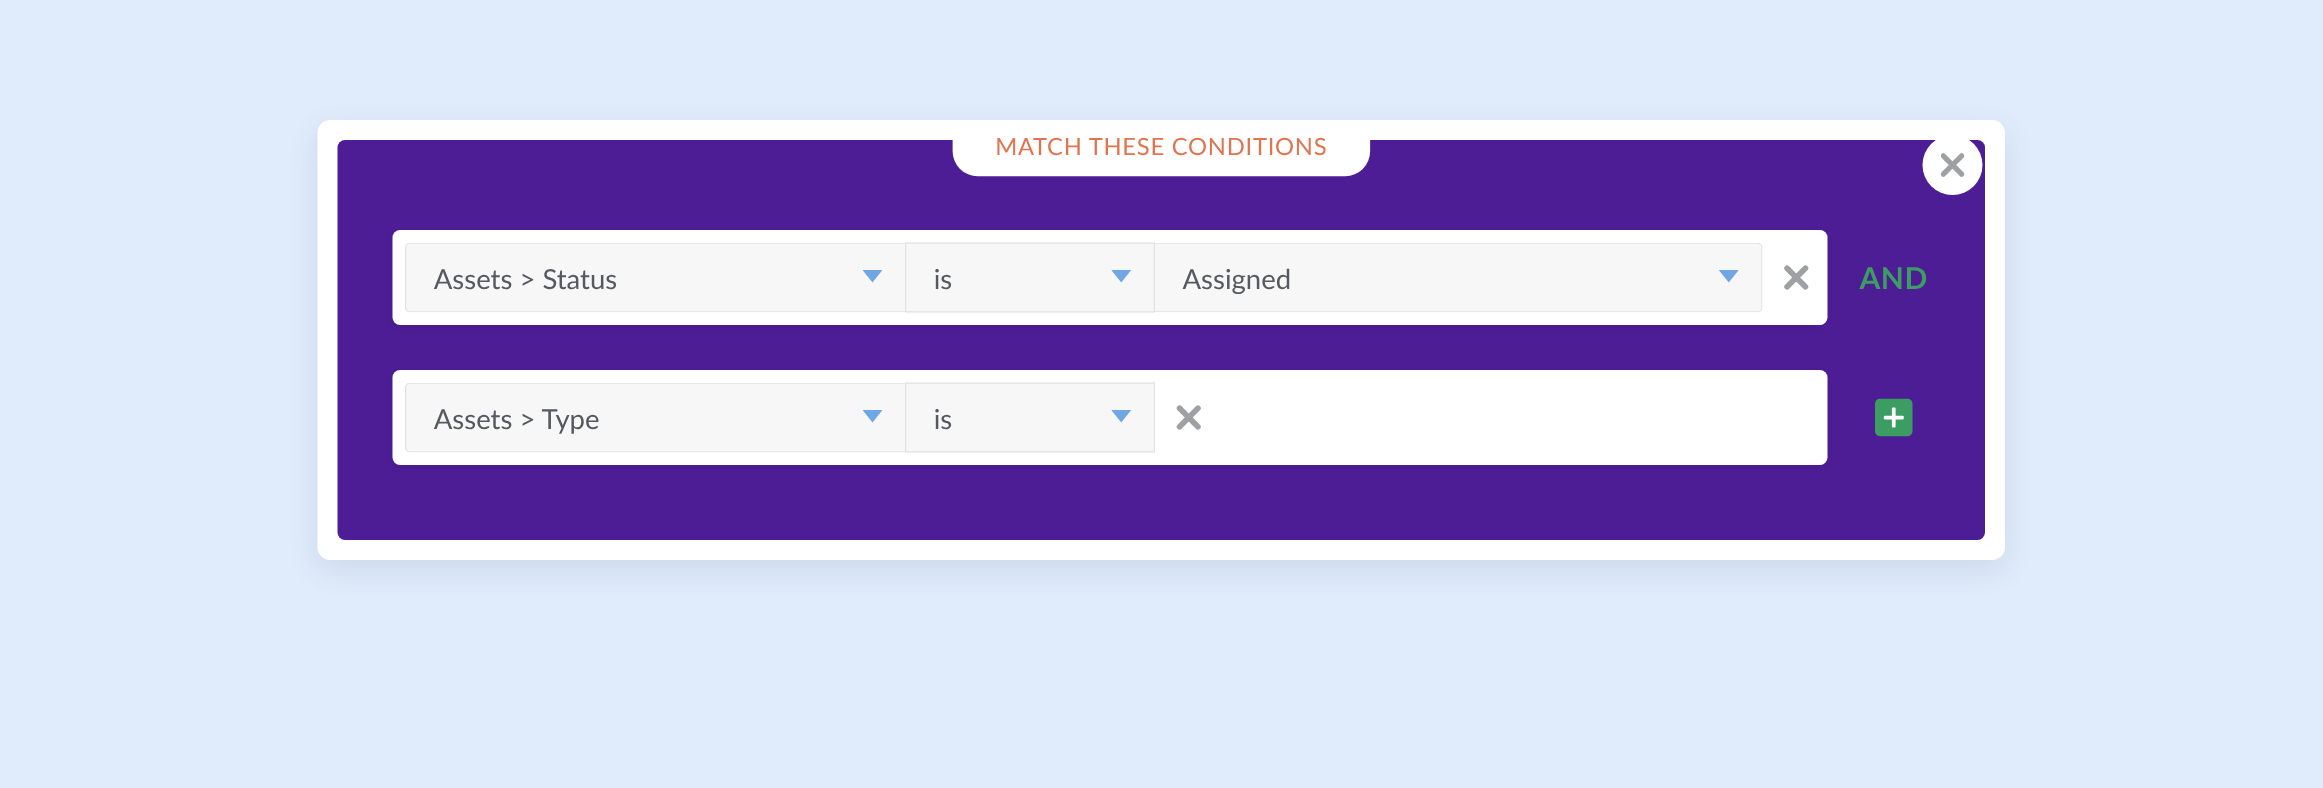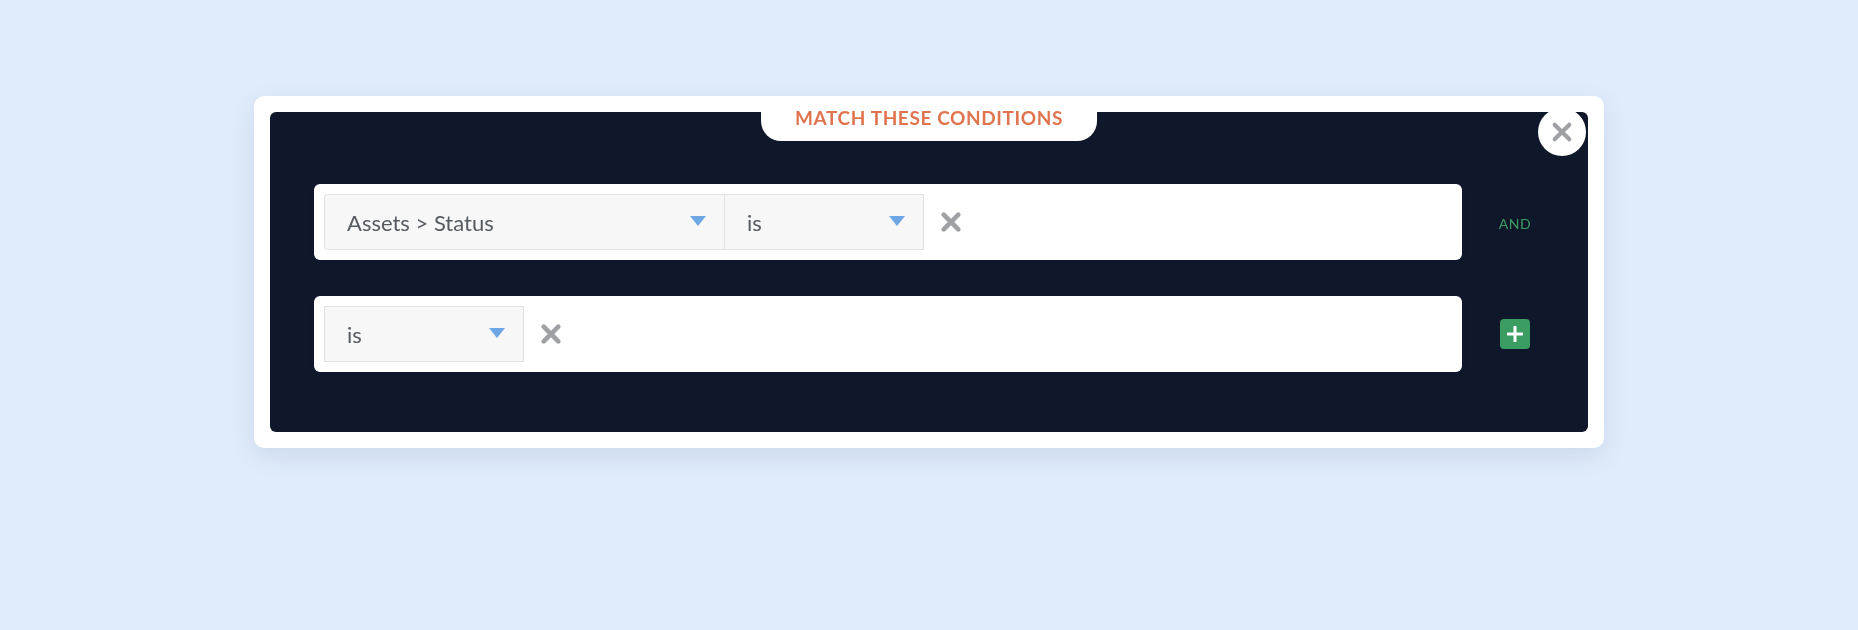--- a/index.html
+++ b/index.html
@@ -40,26 +40,26 @@
     top: 0;
     left: 50%;
     transform: translateX(-50%);
     background: #ffffff;
     border-radius: 0 0 20px 20px;
     padding: 10px 34px 12px 34px;
     z-index: 2;
   }
   .title-tab-text {
     font-size: 19px;
-    font-weight: 700;
+    font-weight: 400;
     letter-spacing: 0.6px;
     color: #e0744f;
   }
   .panel {
-    background: #0f172a;
+    background: #4c1d95;
     border-radius: 6px;
     padding: 72px 44px 60px 44px;
     display: flex;
     flex-direction: column;
     gap: 36px;
   }
   .condition-row {
     display: flex;
     align-items: center;
     gap: 24px;
@@ -95,22 +95,22 @@
     flex: 0 0 auto;
     padding: 0 4px 0 16px;
     cursor: pointer;
   }
   .row-remove svg { width: 22px; height: 22px; display: block; }
   .connector {
     flex: 0 0 58px;
     text-align: center;
   }
   .connector-text {
-    font-size: 14px;
-    font-weight: 400;
+    font-size: 24px;
+    font-weight: 700;
     color: #3c9d63;
     letter-spacing: 0.5px;
   }
   .add-btn {
     width: 30px; height: 30px;
     background: #3c9d63;
     border-radius: 4px;
     display: flex; align-items: center; justify-content: center;
     cursor: pointer;
     margin: 0 auto;
@@ -148,36 +148,52 @@
 
         <div class="select operator">
           <span>is</span>
           <span class="caret">
             <svg viewBox="0 0 16 12">
                 <polygon points="0,0 16,0 8,10" fill="#6ea7e3"></polygon>
               </svg>
           </span>
         </div>
 
+        <div class="select value">
+          <span>Assigned</span>
+          <span class="caret">
+            <svg viewBox="0 0 16 12">
+                <polygon points="0,0 16,0 8,10" fill="#6ea7e3"></polygon>
+              </svg>
+          </span>
+        </div>
 
         <div class="row-remove">
           <svg viewBox="0 0 24 24">
             <path d="M4 4 L20 20 M20 4 L4 20" stroke="#9ea0a3" stroke-width="5" stroke-linecap="round" fill="none"></path>
           </svg>
         </div>
       </div>
 
       <div class="connector">
         <span class="connector-text">AND</span>
       </div>
     </div>
 
     <div class="condition-row">
       <div class="condition-card">
 
+        <div class="select field">
+          <span>Assets &gt; Type</span>
+          <span class="caret">
+            <svg viewBox="0 0 16 12">
+                <polygon points="0,0 16,0 8,10" fill="#6ea7e3"></polygon>
+              </svg>
+          </span>
+        </div>
 
         <div class="select operator">
           <span>is</span>
           <span class="caret">
             <svg viewBox="0 0 16 12">
                 <polygon points="0,0 16,0 8,10" fill="#6ea7e3"></polygon>
               </svg>
           </span>
         </div>
 

